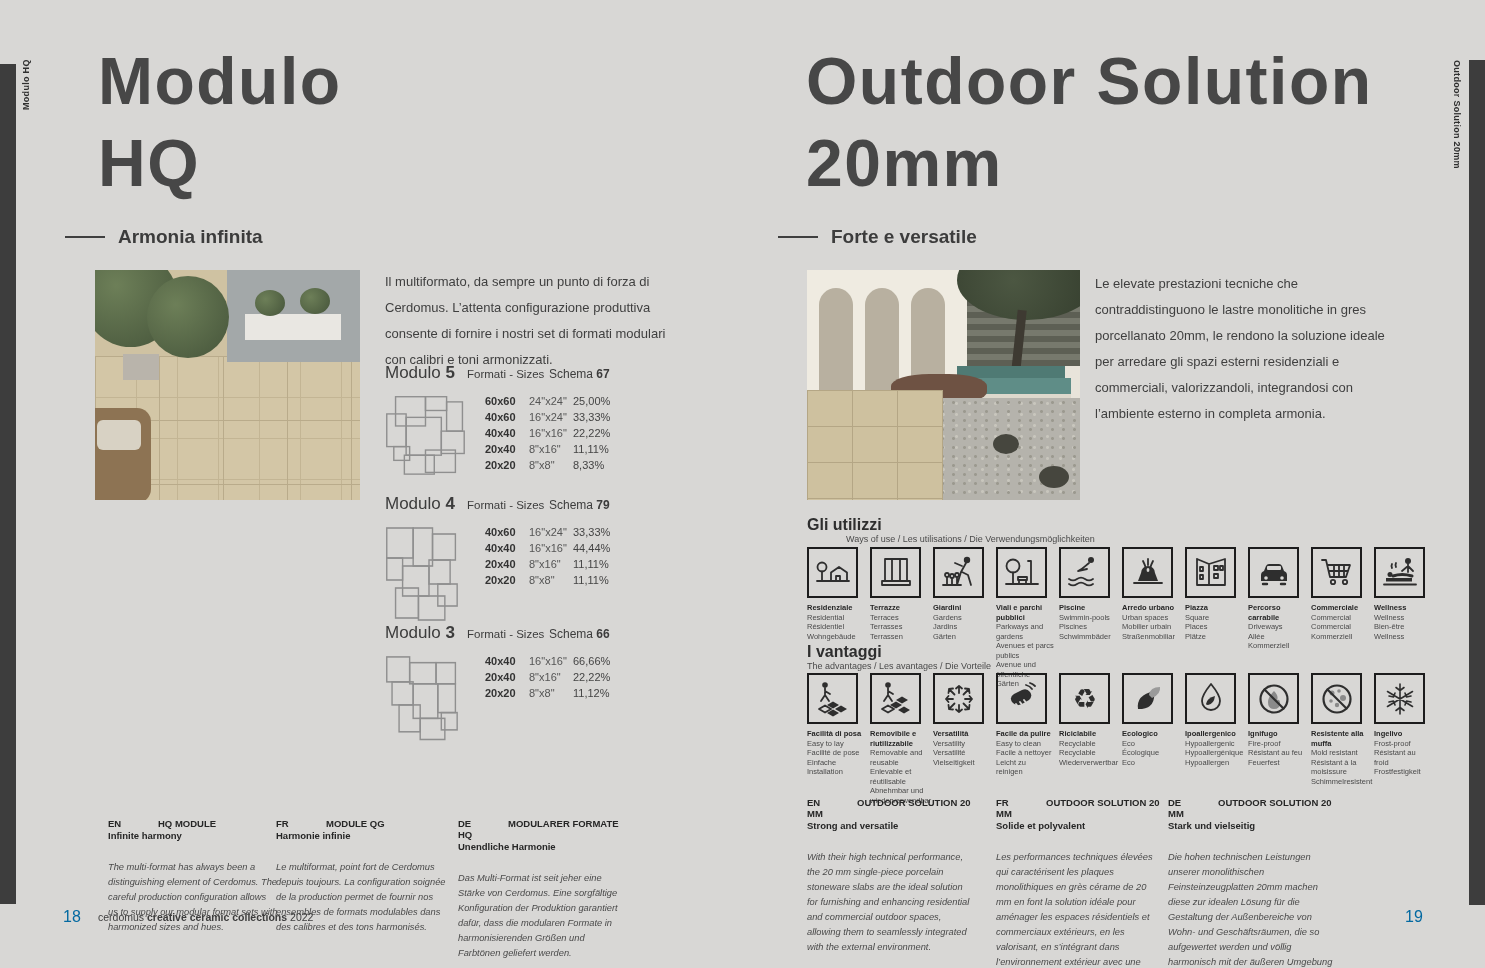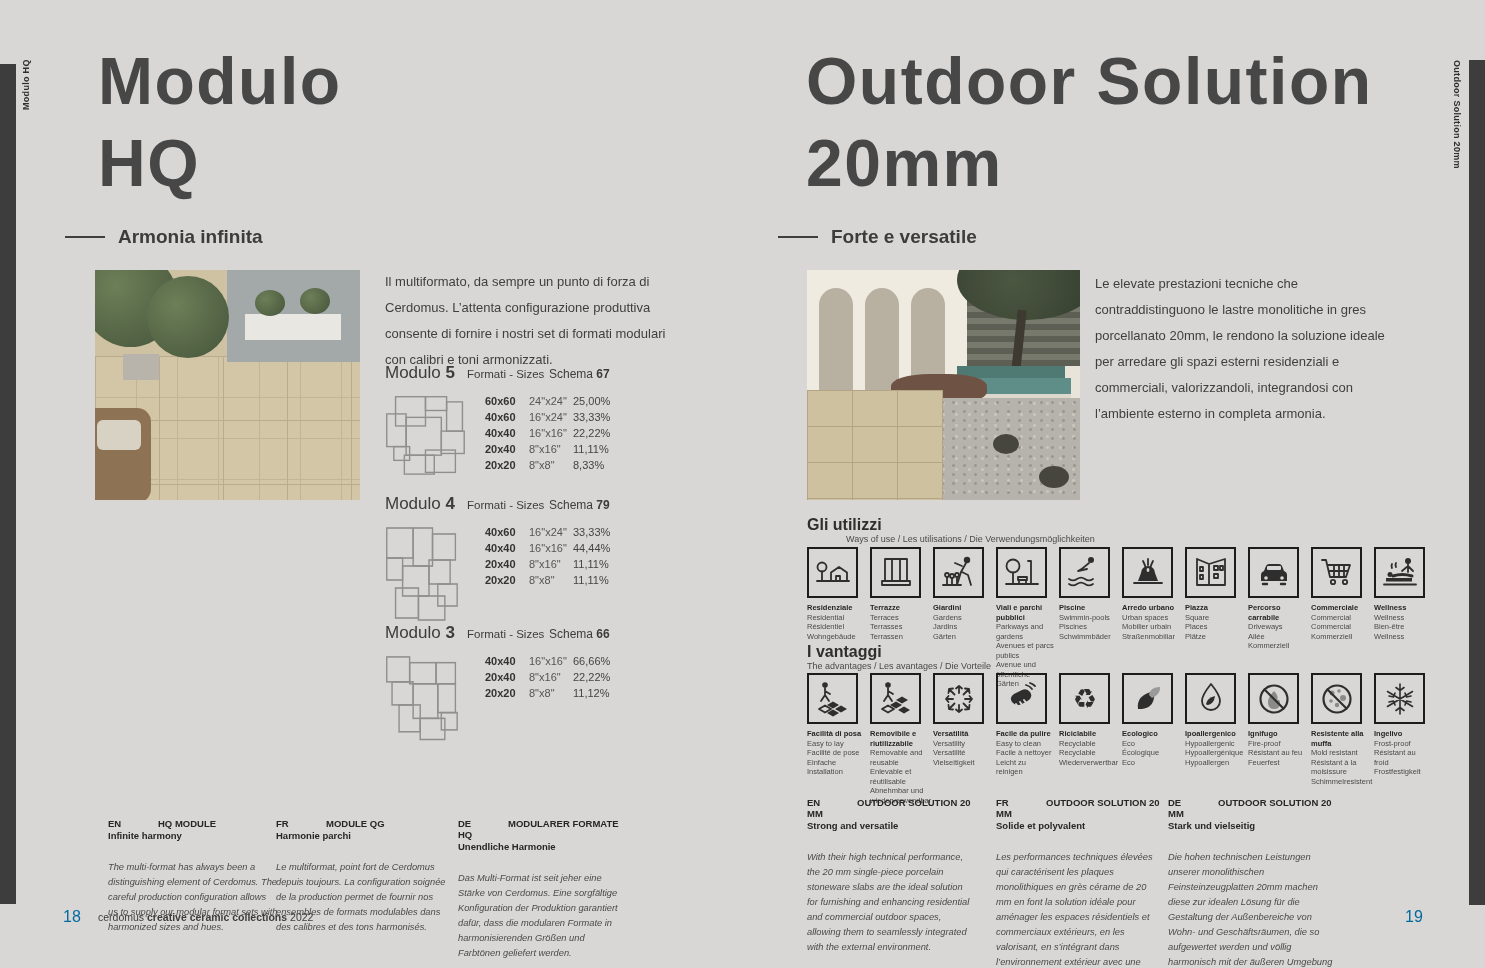--- a/index.html
+++ b/index.html
@@ -275,21 +275,21 @@
     </div>
 
   <div class="fnotes fn-left">
       <div class="fnote" style="left: 13px;">
         <div class="fhead"><span class="flang">EN</span><span class="ftitle">HQ MODULE</span></div>
         <div class="fsub">Infinite harmony</div>
         <div class="fbody">The multi-format has always been a distinguishing element of Cerdomus.  The careful production configuration allows us to supply our modular format sets with harmonized sizes and hues.</div>
       </div>
       <div class="fnote" style="left: 181px;">
         <div class="fhead"><span class="flang">FR</span><span class="ftitle">MODULE QG</span></div>
-        <div class="fsub">Harmonie parchi</div>
+        <div class="fsub">Harmonie infinie</div>
         <div class="fbody">Le multiformat, point fort de Cerdomus depuis toujours.  La configuration soignée de la production permet de fournir nos ensembles de formats modulables dans des calibres et des tons harmonisés.</div>
       </div>
       <div class="fnote" style="left: 363px;">
         <div class="fhead"><span class="flang">DE</span><span class="ftitle">MODULARER FORMATE HQ</span></div>
         <div class="fsub">Unendliche Harmonie</div>
         <div class="fbody">Das Multi-Format ist seit jeher eine Stärke von Cerdomus.  Eine sorgfältige Konfiguration der Produktion garantiert dafür, dass die modularen Formate in harmonisierenden Größen und Farbtönen geliefert werden.</div>
       </div>
     </div>
 
   <div class="pagenum pn-left">18</div>

